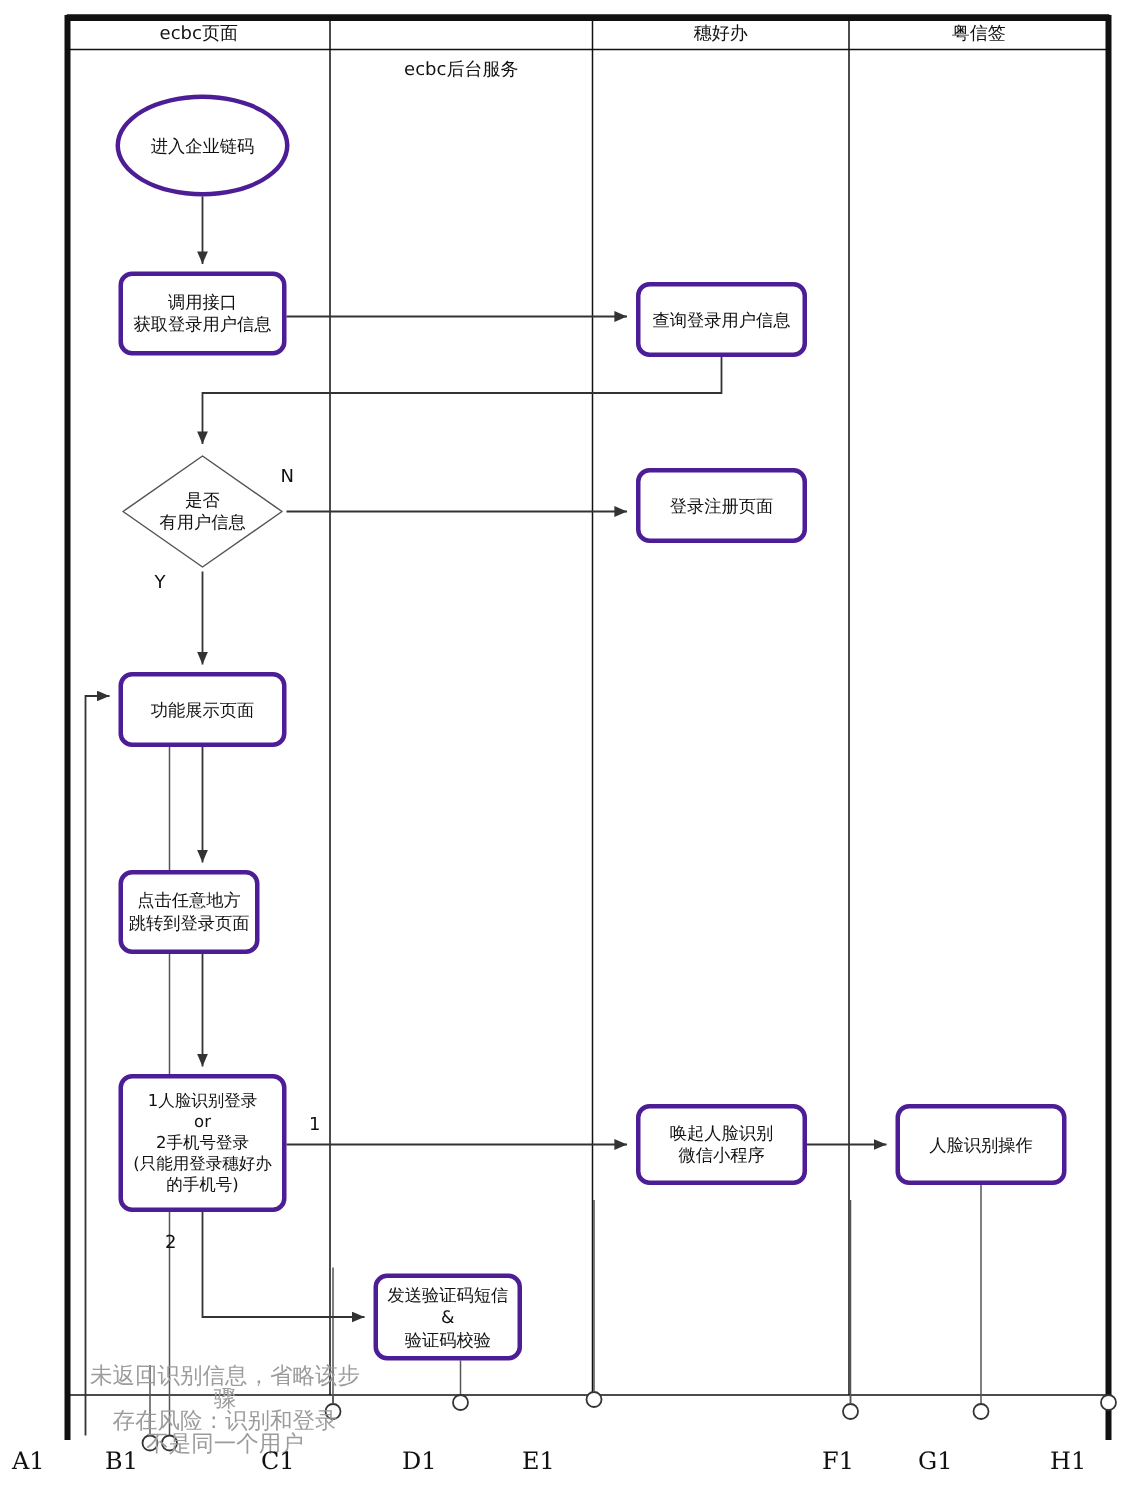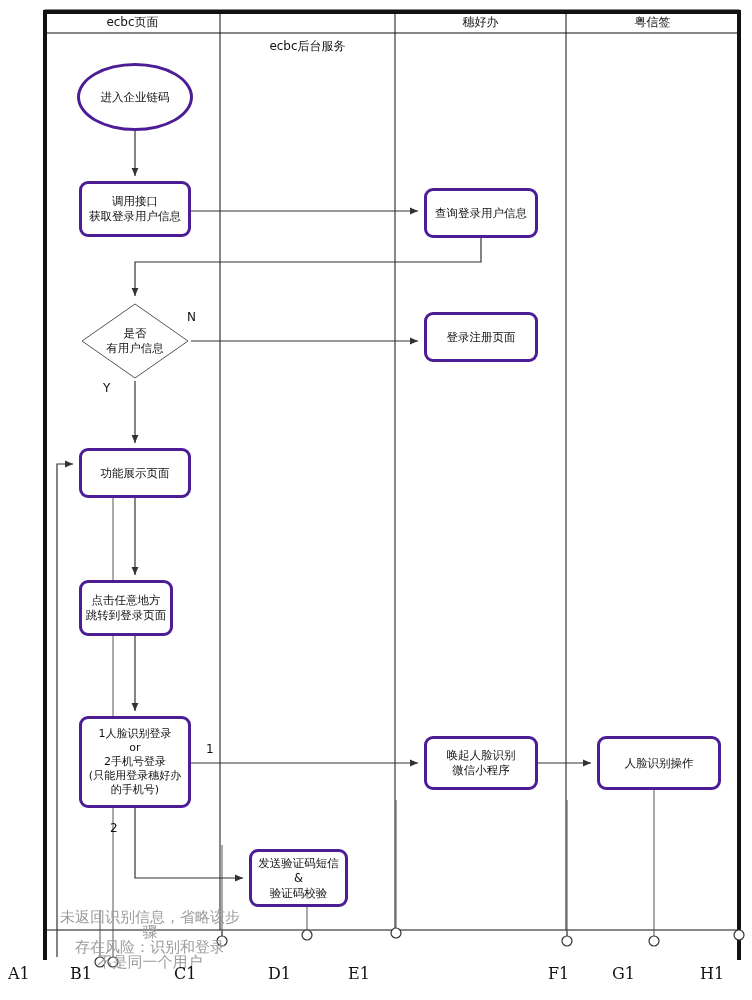--- a/index.html
+++ b/index.html
@@ -152,21 +152,21 @@
 
 <div class="node rect" style="left:79px;top:716px;width:112px;height:92px;font-size:11px;line-height:14px;">1人脸识别登录
 or
 2手机号登录
 (只能用登录穗好办
 的手机号)</div>
 
 <div class="node rect" style="left:424px;top:736px;width:114px;height:54px;">唤起人脸识别
 微信小程序</div>
 
-<div class="node rect" style="left:597px;top:736px;width:124px;height:54px;">人脸识别操作</div>
+<div class="node rect" style="left:597px;top:736px;width:114px;height:54px;">人脸识别操作</div>
 
 <div class="node rect" style="left:249px;top:849px;width:99px;height:58px;">发送验证码短信
 &amp;
 验证码校验</div>
 
 <div class="edge-label" style="left:187px;top:310px;">N</div>
 <div class="edge-label" style="left:103px;top:381px;">Y</div>
 <div class="edge-label" style="left:206px;top:742px;">1</div>
 <div class="edge-label" style="left:110px;top:821px;">2</div>
 

